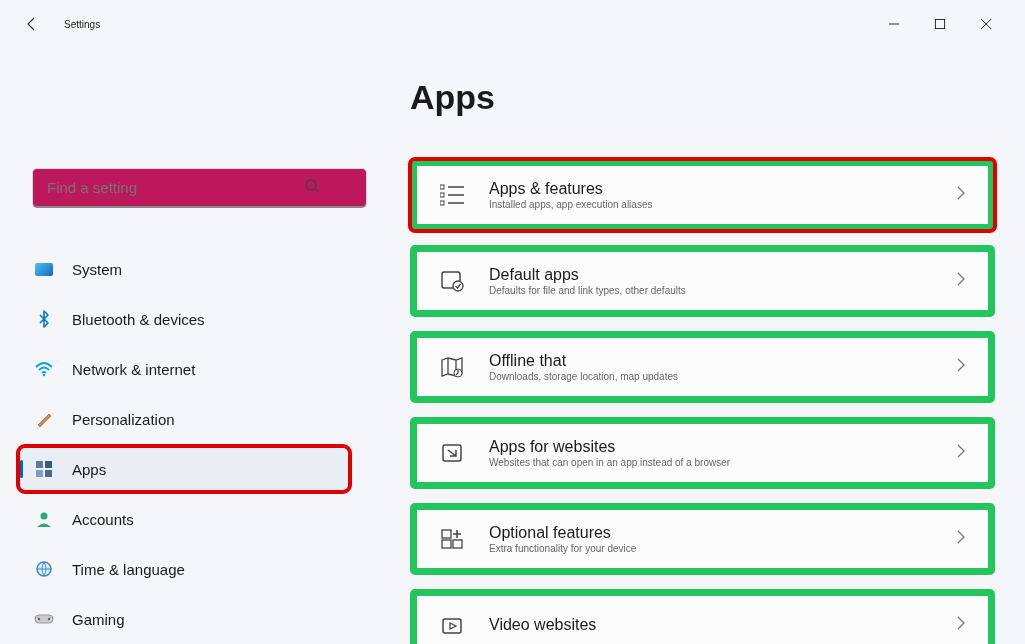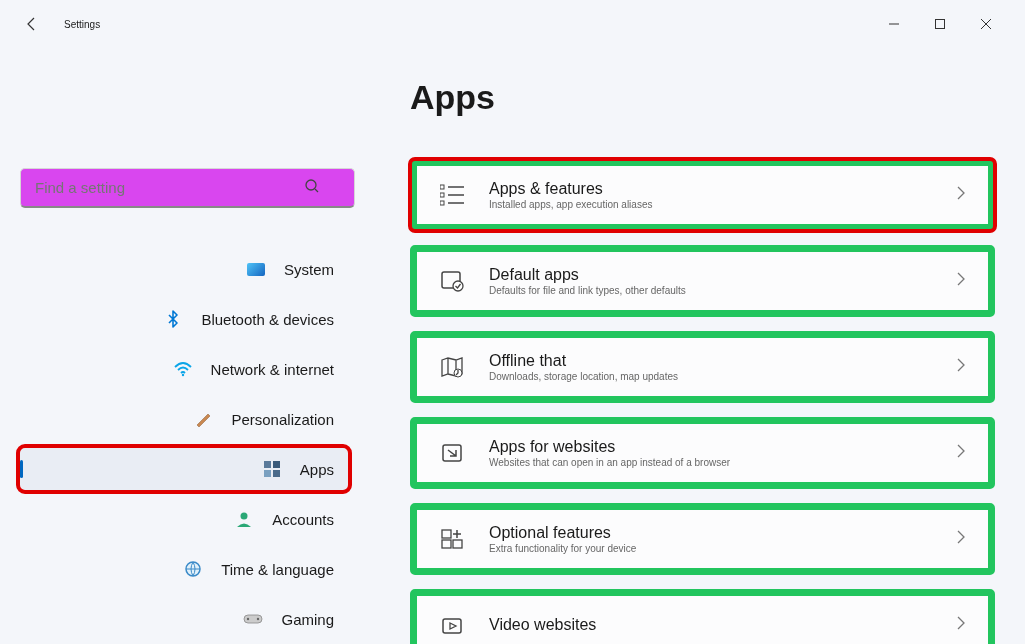--- a/index.html
+++ b/index.html
@@ -49,40 +49,40 @@
       margin: 120px 0 40px 0;
     }
     .search input {
       width: 335px;
       height: 40px;
       padding: 0 40px 0 14px;
       border: 1px solid #d6d6d6;
       border-bottom: 2px solid #888;
       border-radius: 5px;
       font-size: 15px;
-      background: #d946ef;
+      background: #be185d;
       outline: none;
+      margin-left: 12px;
     }
     .search-icon {
       position: absolute;
       right: 28px;
       top: 50%;
       transform: translateY(-50%);
     }
     .nav { list-style: none; }
     .nav-item {
       display: flex;
       align-items: center;
       height: 42px;
       padding: 0 14px;
       border-radius: 5px;
       cursor: pointer;
       position: relative;
       margin-bottom: 8px;
-      justify-content: flex-end;
     }
     .nav-item.active {
       background: #e9edf4;
     }
     .nav-item.active::before {
       content: "";
       position: absolute;
       left: 0;
       top: 12px;
       width: 3px;

